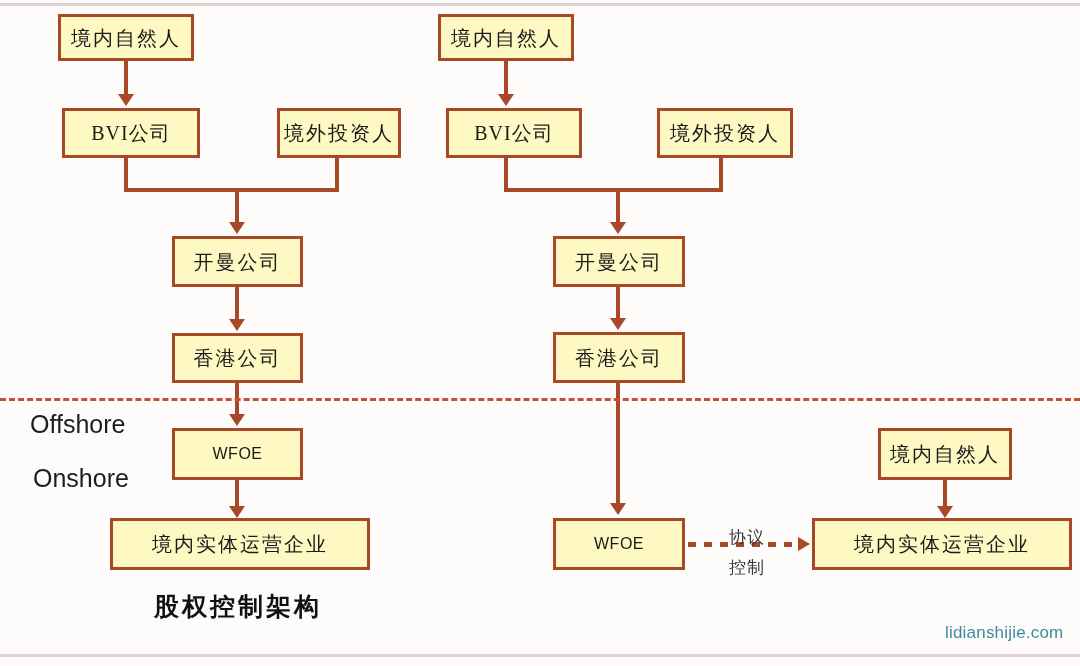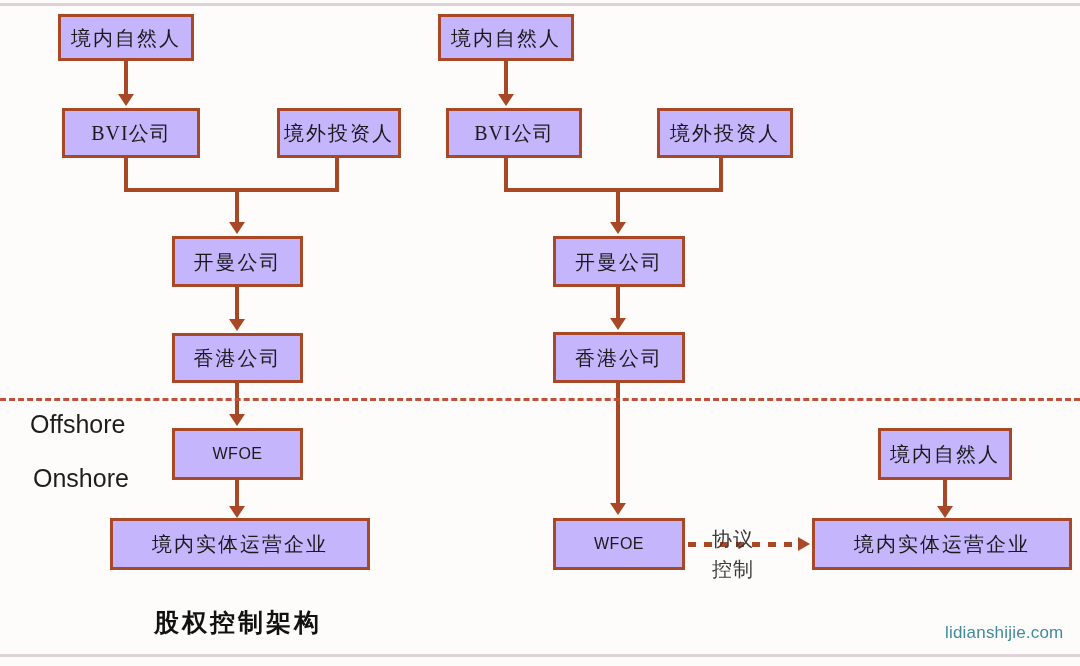--- a/index.html
+++ b/index.html
@@ -24,21 +24,21 @@
     background: #ddd2d6;
   }
   .rule.top  { top: 3px; }
   .rule.bottom { top: 654px; background: #e0d2d8; }
 
   
   .node {
     position: absolute;
     box-sizing: border-box;
     border: 3px solid #a84826;
-    background: #c4b5fd;
+    background: #fef9c3;
     display: flex;
     align-items: center;
     justify-content: center;
     color: #1a1a1a;
     line-height: 1;
     white-space: nowrap;
   }
   .node .lbl { display: block; }
   .cn  { font-family: "Liberation Serif", "DejaVu Serif", serif; font-size: 20px; letter-spacing: 2px; }
   .en  { font-family: "Liberation Sans", "DejaVu Sans", sans-serif; font-size: 16px; letter-spacing: 0.5px; }
@@ -99,23 +99,24 @@
   .caption {
     font-family: "Liberation Serif", "DejaVu Serif", serif;
     font-size: 25px;
     font-weight: bold;
     letter-spacing: 3px;
     color: #111;
     text-align: center;
   }
   .edge-label {
     font-family: Liberation Mono, monospace;
-    font-size: 20px;
+    font-size: 17px;
     letter-spacing: 1px;
     color: #3a3a3a;
+    text-align: center;
   }
   .watermark {
     position: absolute;
     font-family: "Liberation Sans", "DejaVu Sans", sans-serif;
     font-size: 17px;
     color: #3f8b9c;
     letter-spacing: 0.2px;
     white-space: nowrap;
   }
 </style>
@@ -163,21 +164,21 @@
   <div class="node" style="left:172px; top:428px; width:131px; height:52px;">
     <span class="lbl en">WFOE</span>
   </div>
   <div class="vline" style="left:235px; top:480px; height:27px;"></div>
   <div class="arrowhead" style="left:229px; top:506px;"></div>
 
   <div class="node" style="left:110px; top:518px; width:260px; height:52px;">
     <span class="lbl cn">境内实体运营企业</span>
   </div>
 
-  <div class="ftxt caption" style="left:118px; top:590px; width:240px;margin-top:16px;">股权控制架构</div>
+  <div class="ftxt caption" style="left:118px; top:590px; width:240px;">股权控制架构</div>
 
   <div class="node" style="left:438px; top:14px; width:136px; height:47px;">
     <span class="lbl cn">境内自然人</span>
   </div>
   <div class="vline" style="left:504px; top:61px; height:33px;"></div>
   <div class="arrowhead" style="left:498px; top:94px;"></div>
 
   <div class="node" style="left:446px; top:108px; width:136px; height:50px;">
     <span class="lbl mixed">BVI公司</span>
   </div>

